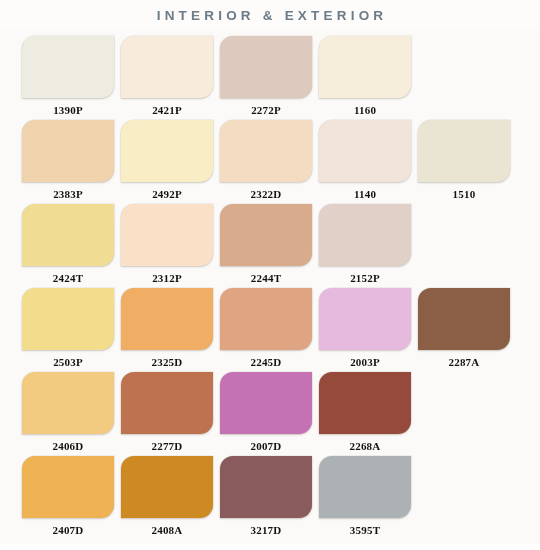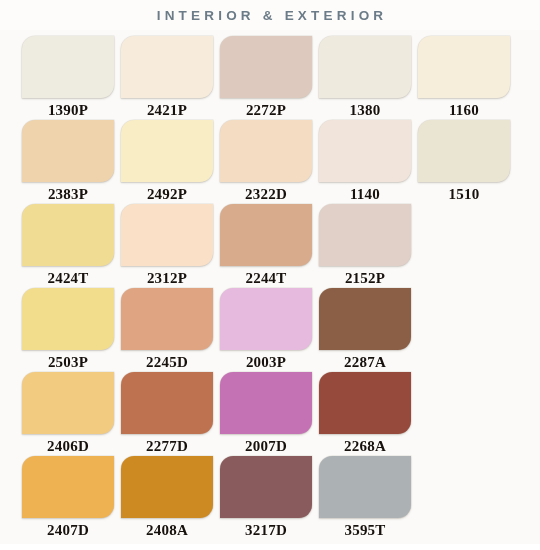--- a/index.html
+++ b/index.html
@@ -66,21 +66,21 @@
     width: 92px;
     height: 62px;
     border-radius: 13px 0 13px 0;
     box-shadow: 0 1px 2px rgba(120, 110, 100, 0.30),
                 0 0 0 0.5px rgba(150, 140, 130, 0.18);
     box-sizing: border-box;
   }
   .swatch-label {
     margin-top: 5px;
     font-family: "Liberation Serif", serif;
-    font-size: 15px;
+    font-size: 11px;
     font-weight: bold;
     color: #16110d;
     letter-spacing: 0.2px;
     line-height: 14px;
     white-space: nowrap;
   }
 </style>
 </head>
 <body>
 
@@ -98,24 +98,20 @@
         </div>
         <div class="swatch-cell">
           <div class="swatch-chip" style="background-color: rgb(247, 236, 219);"></div>
           <div class="swatch-label">2421P</div>
         </div>
         <div class="swatch-cell">
           <div class="swatch-chip" style="background-color: rgb(221, 201, 189);"></div>
           <div class="swatch-label">2272P</div>
         </div>
         <div class="swatch-cell">
-          <div class="swatch-chip" style="background-color: rgb(239, 234, 222);"></div>
-          <div class="swatch-label">1380</div>
-        </div>
-        <div class="swatch-cell">
           <div class="swatch-chip" style="background-color: rgb(246, 238, 218);"></div>
           <div class="swatch-label">1160</div>
         </div>
       </div>
       <div class="swatch-row">
         <div class="swatch-cell">
           <div class="swatch-chip" style="background-color: rgb(238, 211, 172);"></div>
           <div class="swatch-label">2383P</div>
         </div>
         <div class="swatch-cell">
@@ -152,20 +148,24 @@
           <div class="swatch-chip" style="background-color: rgb(224, 208, 200);"></div>
           <div class="swatch-label">2152P</div>
         </div>
       </div>
       <div class="swatch-row">
         <div class="swatch-cell">
           <div class="swatch-chip" style="background-color: rgb(242, 221, 140);"></div>
           <div class="swatch-label">2503P</div>
         </div>
         <div class="swatch-cell">
+          <div class="swatch-chip" style="background-color: rgb(240, 173, 100);"></div>
+          <div class="swatch-label">2325D</div>
+        </div>
+        <div class="swatch-cell">
           <div class="swatch-chip" style="background-color: rgb(223, 164, 130);"></div>
           <div class="swatch-label">2245D</div>
         </div>
         <div class="swatch-cell">
           <div class="swatch-chip" style="background-color: rgb(230, 186, 222);"></div>
           <div class="swatch-label">2003P</div>
         </div>
         <div class="swatch-cell">
           <div class="swatch-chip" style="background-color: rgb(139, 95, 70);"></div>
           <div class="swatch-label">2287A</div>

